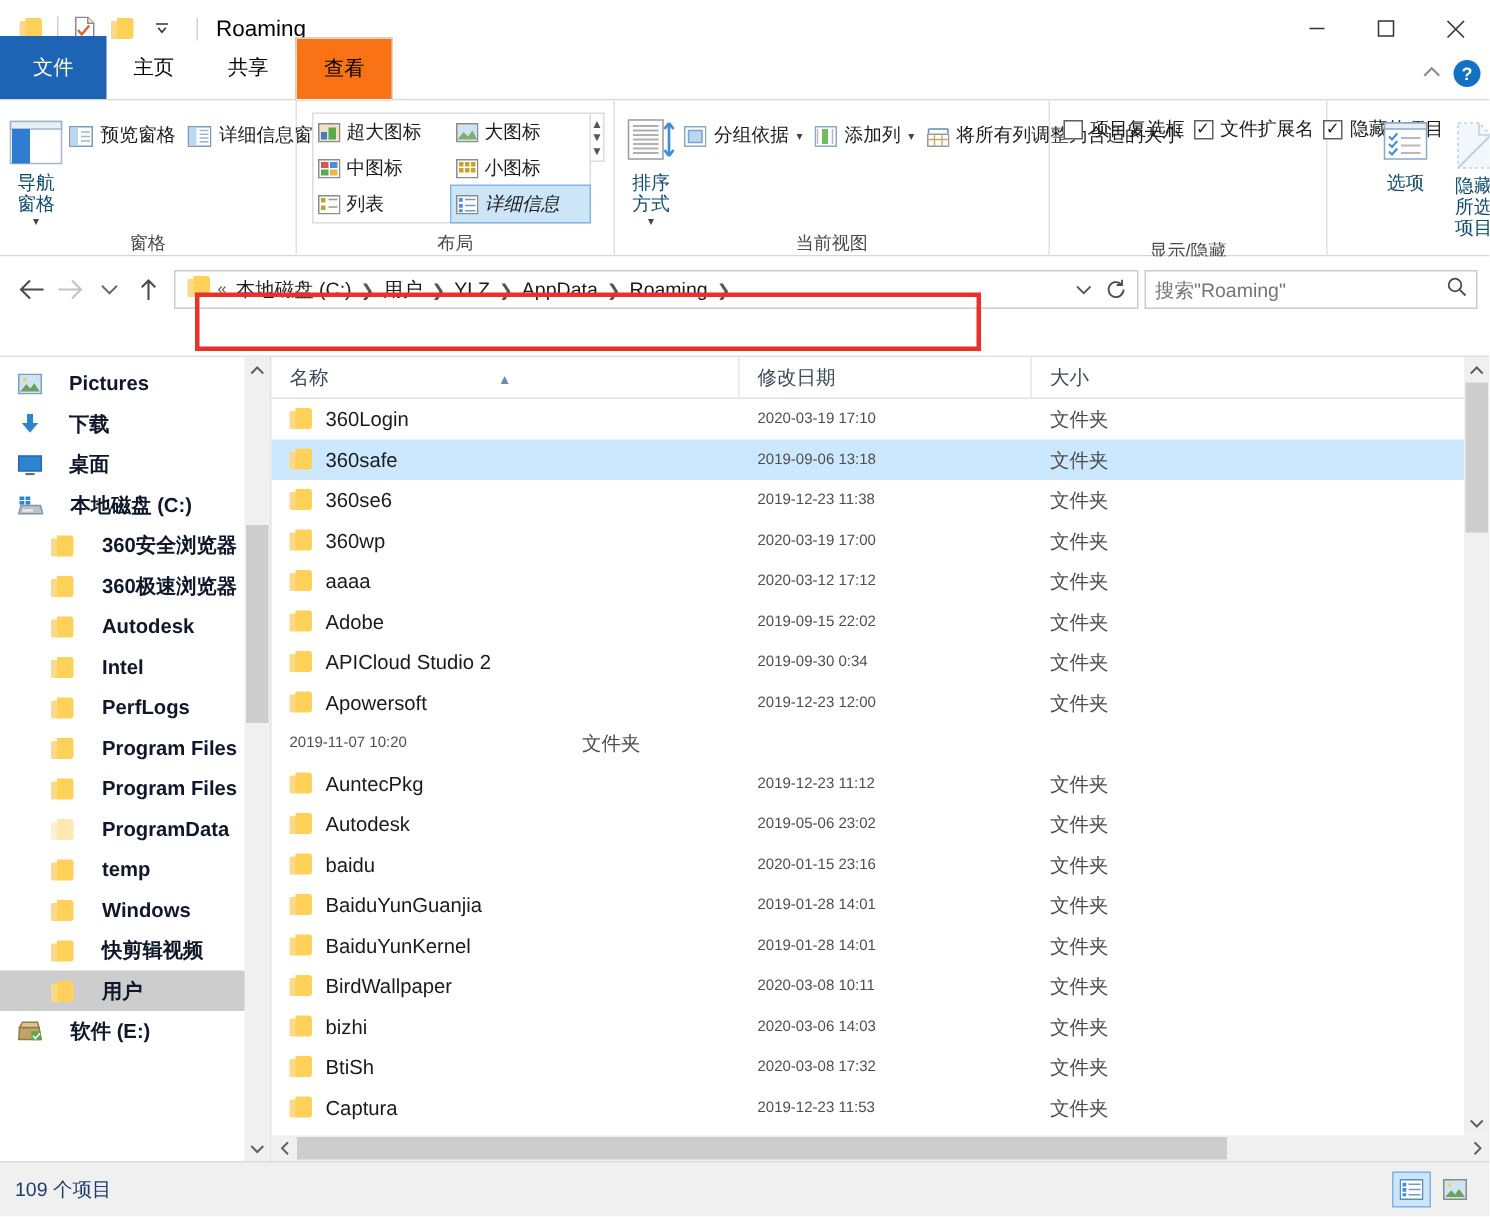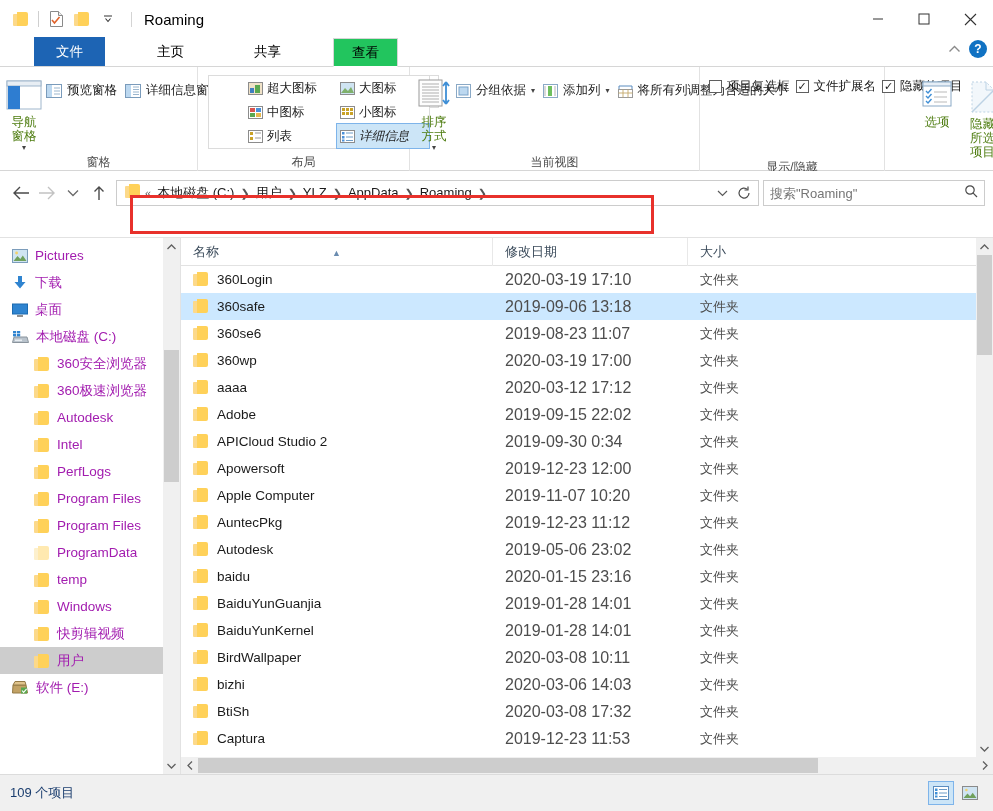--- a/index.html
+++ b/index.html
@@ -43,33 +43,32 @@
 
   
   .tabstrip {
     height: 29px; width: 100%;
     display: flex; align-items: flex-end;
     background: #ffffff;
     position: relative;
     border-bottom: 1px solid #d6d6d6;
   }
   .tab {
-    height: 29px; padding: 0 18px;
+    height: 42px; padding: 0 18px;
     display: flex; align-items: center;
     font-size: 13.5px; color: #000;
     background: transparent;
     position: relative;
-    margin-left: 34px;
   }
   .tab.file {
     background: #1d64b4; color: #fff;
     padding: 0 22px;
   }
   .tab.active {
-    background: #22c55e;
+    background: #f97316;
     border: 1px solid #d6d6d6;
     border-bottom: 1px solid #fff;
     margin-bottom: -1px;
     z-index: 3;
     font-family: Liberation Mono, monospace;
   }
   .tabstrip-right {
     position: absolute; right: 6px; top: 2px;
     display: flex; align-items: center; gap: 8px;
   }
@@ -100,41 +99,40 @@
   .rgroup-label {
     text-align: center; font-size: 12px; color: #4a4a4a;
     height: 17px; line-height: 17px;
   }
 
   .bigbtn {
     display: flex; flex-direction: column; align-items: center;
     width: 64px; padding-top: 4px;
   }
   .bigbtn .bi { height: 40px; display:flex; align-items:center; justify-content:center; }
-  .bigbtn .bl { font-size: 12.5px; color: #4d7c0f; text-align:center; line-height: 14px; }
+  .bigbtn .bl { font-size: 12.5px; color: #0c4a6e; text-align:center; line-height: 14px; }
   .bigbtn .arrow { font-size: 8px; color: #444; line-height: 8px; margin-top:1px; }
 
   .smallcol { display: flex; flex-direction: row; justify-content: center; padding-top: 8px; }
   .smallbtn {
     display: flex; align-items: center; gap: 5px;
     height: 23px; padding: 0 4px;
     font-size: 12.5px; color: #1a1a1a;
     white-space: nowrap;
   }
 
   
   .gallery {
     display: grid;
     grid-template-columns: 92px 92px;
     grid-auto-rows: 24px;
     align-content: center;
     border: 1px solid #dcdcdc;
     background: #fff;
     margin-top: 4px;
-    padding-left: 36px;
   }
   .gitem {
     display: flex; align-items: center; gap: 4px;
     font-size: 12.5px; color: #1a1a1a;
     padding: 0 3px; height: 24px;
   }
   .gitem.sel { background: #cce5f7; outline: 1px solid #7eb4ea; font-style: italic; }
   .gallery-scroll {
     width: 15px; margin-top: 4px;
     border: 1px solid #dcdcdc; border-left: none;
@@ -213,22 +211,22 @@
   
   .sidebar {
     width: 180px; height: 100%;
     background: #fff;
     overflow: hidden;
     position: relative;
     padding-top: 4px;
   }
   .tree-item {
     height: 27px; display: flex; align-items: center;
-    font-size: 13.5px; color: #a21caf;
-    padding-left: 12px; gap: 7px; white-space: nowrap;
+    font-size: 13.5px; color: #0f172a;
+    padding-left: 12px; gap: 18px; white-space: nowrap; font-weight: bold;
   }
   .tree-item.indent { padding-left: 34px; }
   .tree-item.sel { background: #cdcdcd; }
   .sb-scroll {
     position: absolute; right: 0; top: 0;
     width: 17px; height: 100%;
     background: #f0f0f0;
     display: flex; flex-direction: column; align-items: center;
     justify-content: space-between;
     font-size: 9px; color: #606060;
@@ -268,21 +266,21 @@
   .col-type { width: 150px; }
   .col-size { width: 110px; border-right: none; }
 
   .rows { flex: 1; overflow: hidden; position: relative; }
   .row {
     height: 27px; display: flex; align-items: center;
   }
   .row.sel { background: #cce8ff; }
   .cell { font-size: 13.5px; color: #1a1a1a; padding-left: 12px; }
   .cell-name { width: 312px; display: flex; align-items: flex-start; gap: 8px; }
-  .cell-date { width: 195px; color: #4d4d4d; font-size: 16px; }
+  .cell-date { width: 195px; color: #4d4d4d; font-size: 10px; }
   .cell-type { width: 150px; color: #4d4d4d; font-size: 13px; }
   .cell-size { width: 110px; }
 
   .fl-vscroll {
     position: absolute; right: 0; top: 0;
     width: 17px; height: calc(100% - 17px);
     background: #f0f0f0;
   }
   .fl-hscroll {
     position: absolute; left: 0; bottom: 0;
@@ -807,21 +805,21 @@
           </div>
         <div class="cell cell-date">2019-09-06 13:18</div>
         <div class="cell cell-type">文件夹</div>
         <div class="cell cell-size"></div>
       </div>
       <div class="row">
         <div class="cell cell-name">
             <span class="fi"></span>
             <span>360se6</span>
           </div>
-        <div class="cell cell-date">2019-08-23 11:07</div>
+        <div class="cell cell-date">2019-12-23 11:38</div>
         <div class="cell cell-type">文件夹</div>
         <div class="cell cell-size"></div>
       </div>
       <div class="row">
         <div class="cell cell-name">
             <span class="fi"></span>
             <span>360wp</span>
           </div>
         <div class="cell cell-date">2020-03-19 17:00</div>
         <div class="cell cell-type">文件夹</div>
@@ -857,24 +855,20 @@
       <div class="row">
         <div class="cell cell-name">
             <span class="fi"></span>
             <span>Apowersoft</span>
           </div>
         <div class="cell cell-date">2019-12-23 12:00</div>
         <div class="cell cell-type">文件夹</div>
         <div class="cell cell-size"></div>
       </div>
       <div class="row">
-        <div class="cell cell-name">
-            <span class="fi"></span>
-            <span>Apple Computer</span>
-          </div>
         <div class="cell cell-date">2019-11-07 10:20</div>
         <div class="cell cell-type">文件夹</div>
         <div class="cell cell-size"></div>
       </div>
       <div class="row">
         <div class="cell cell-name">
             <span class="fi"></span>
             <span>AuntecPkg</span>
           </div>
         <div class="cell cell-date">2019-12-23 11:12</div>

